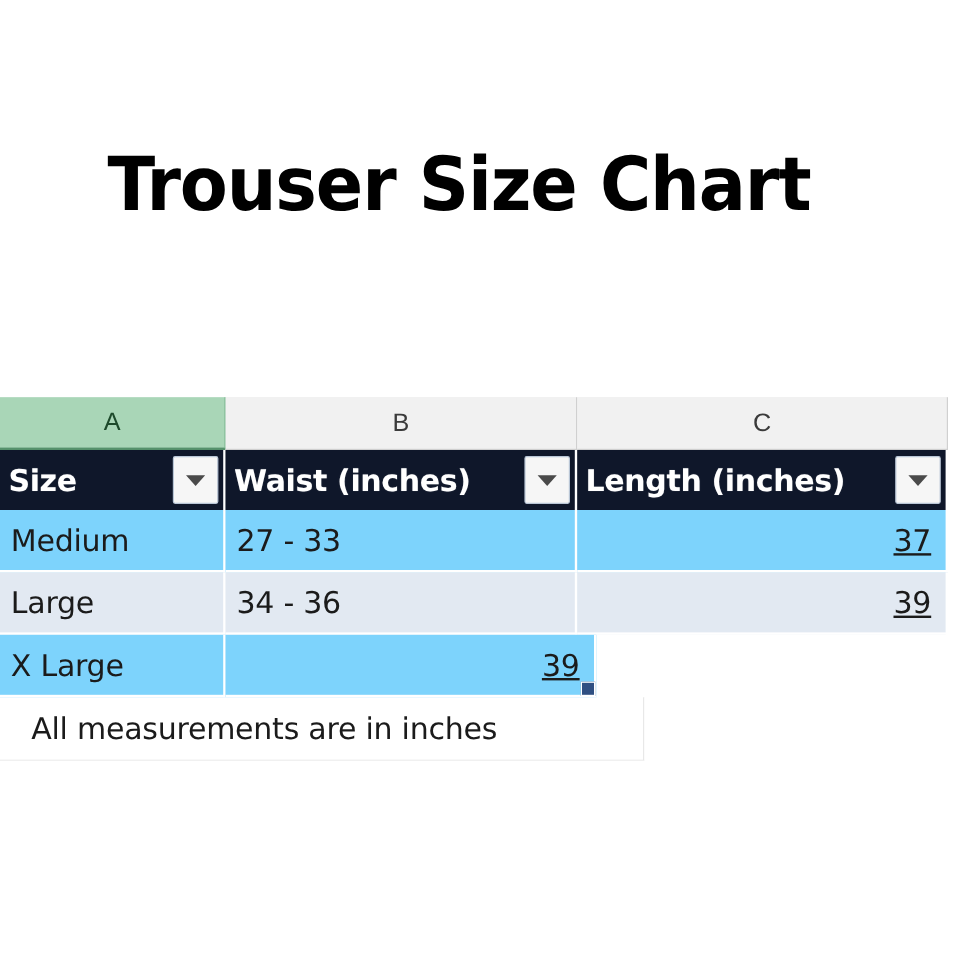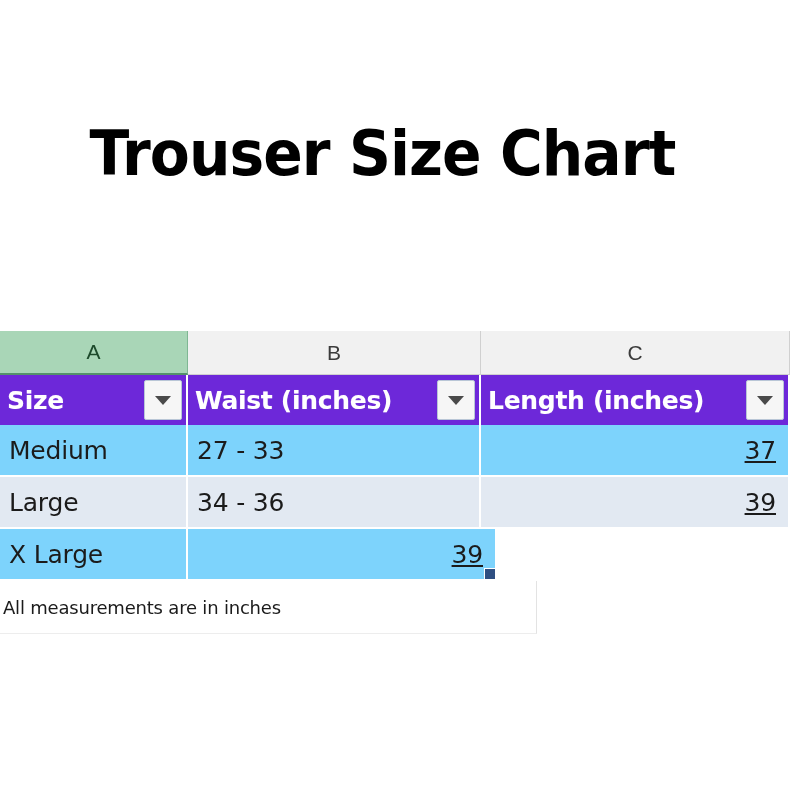--- a/index.html
+++ b/index.html
@@ -71,21 +71,21 @@
   .col-b { width: 293px; }
   .col-c { width: 309px; }
 
   
   .filter-row {
     display: flex;
     height: 50px;
   }
   .fcell {
     box-sizing: border-box;
-    background: #6d28d9;
+    background: #0f172a;
     display: flex;
     align-items: center;
     border-right: 2px solid #ffffff;
     position: relative;
     overflow: hidden;
     text-align: center;
   }
   .fcell .flabel {
     font-family: "DejaVu Sans", sans-serif;
     font-weight: bold;
@@ -161,23 +161,23 @@
   }
   .note-cell {
     box-sizing: border-box;
     width: 537px;
     display: flex;
     align-items: center;
     background: #ffffff;
     border-right: 1px solid #e3e3e3;
     border-bottom: 1px solid #ededed;
     font-family: "DejaVu Sans", sans-serif;
-    font-size: 18px;
+    font-size: 25px;
     color: #1b1b1b;
-    padding-left: 3px;
+    padding-left: 26px;
     letter-spacing: -0.2px;
     white-space: nowrap;
   }
   .note-filler {
     flex: 1;
     background: #ffffff;
   }
 </style>
 </head>
 <body>

